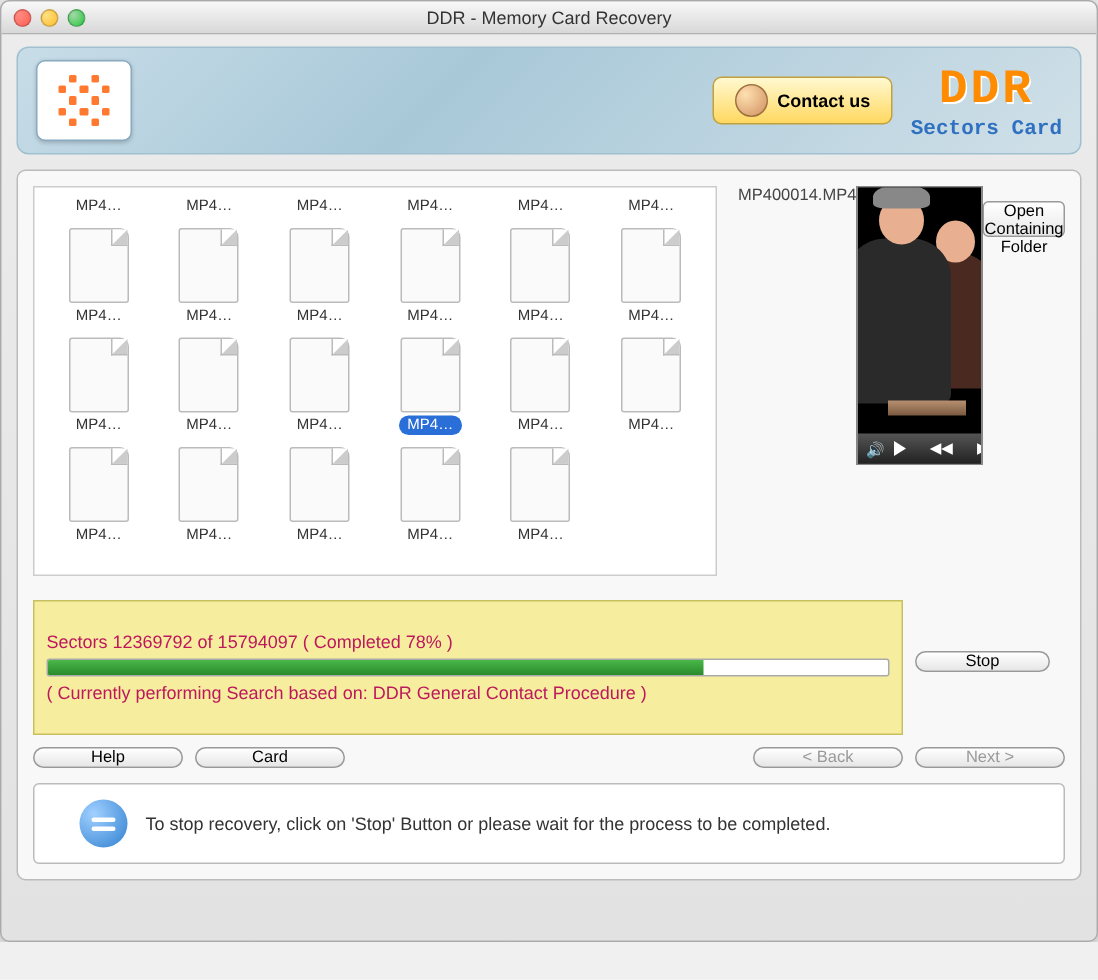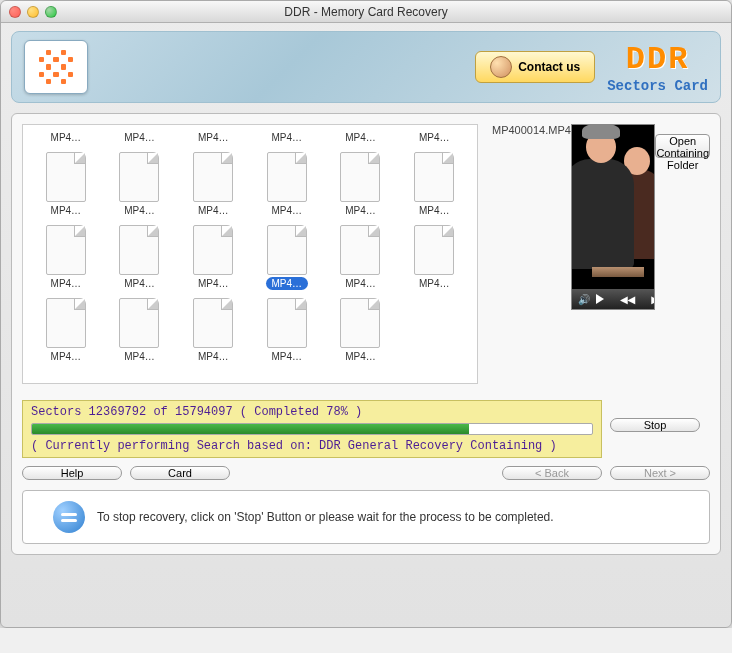--- a/index.html
+++ b/index.html
@@ -40,21 +40,21 @@
 .woman::before { content: ""; position: absolute; top: -22px; left: 12px; width: 26px; height: 28px; background: #e8b090; border-radius: 50%; }
 .man { position: absolute; right: 20px; bottom: 40px; width: 70px; height: 110px; background: #2a2a2a; border-radius: 26px 26px 6px 6px; }
 .man::before { content: ""; position: absolute; top: -28px; left: 22px; width: 30px; height: 32px; background: #e8b090; border-radius: 50%; }
 .man::after { content: ""; position: absolute; top: -36px; left: 18px; width: 38px; height: 16px; background: #888; border-radius: 50% 50% 20% 20%; }
 .desk { position: absolute; bottom: 32px; left: 20px; right: 10px; height: 10px; background: linear-gradient(#b89070, #7a5a40); }
 .video-controls { position: absolute; bottom: 0; left: 0; right: 0; height: 20px; background: linear-gradient(#555, #222); display: flex; align-items: center; gap: 8px; padding: 0 6px; color: #fff; font-size: 10px; }
 .vc-icon { width: 10px; height: 10px; display: inline-block; }
 .vc-play { border-left: 8px solid #fff; border-top: 5px solid transparent; border-bottom: 5px solid transparent; width: 0; height: 0; }
 .vc-stop { background: #fff; }
 .open-folder-btn { margin-top: 10px; height: 24px; background: linear-gradient(#fff, #e8e8e8); border: 1px solid #999; border-radius: 4px; font-size: 11px; cursor: pointer; }
-.progress-block { margin-top: 8px; background: #f6ee9e; border: 1px solid #c8c060; padding: 4px 8px; font-size: 12px; color: #4c1d95; font-family: Liberation Mono, monospace; }
+.progress-block { margin-top: 8px; background: #f6ee9e; border: 1px solid #c8c060; padding: 20px 8px; font-size: 12px; color: #be185d; }
 .progress-bar-outer { margin: 4px 0; height: 12px; background: #fff; border: 1px solid #aaa; border-radius: 2px; overflow: hidden; }
 .progress-bar-inner { height: 100%; background: linear-gradient(#4ab84a, #2a8a2a); }
 .bottom-row { display: flex; gap: 8px; margin-top: 8px; align-items: center; }
 .btn { height: 14px; padding: 0 18px; background: linear-gradient(#ffffff, #e6e6e6); border: 1px solid #999; border-radius: 10px; font-size: 11px; cursor: pointer; min-width: 100px; }
 .btn:disabled { color: #999; }
 .spacer { flex: 1; }
 .stop-row { display: flex; gap: 8px; margin-top: 8px; }
 .stop-row .progress-wrap { flex: 1; }
 .stop-btn-col { width: 100px; display:flex; align-items:center; }
 .hint-box { margin-top: 10px; border: 1px solid #bbb; border-radius: 4px; background: #fff; padding: 10px 30px; display: flex; align-items: center; gap: 12px; font-size: 12px; color: #333; }
@@ -233,21 +233,21 @@
         </div>
       </div>
 
       <div class="stop-row">
         <div class="progress-wrap">
           <div class="progress-block">
             <div>Sectors 12369792 of 15794097   ( Completed 78% )</div>
             <div class="progress-bar-outer">
               <div class="progress-bar-inner" id="pbar" style="width: 78%;"></div>
             </div>
-            <div>( Currently performing Search based on: DDR General Recovery Containing )</div>
+            <div>( Currently performing Search based on: DDR General Contact Procedure )</div>
           </div>
         </div>
         <div class="stop-btn-col">
           <button class="btn" style="min-width:90px">Stop</button>
         </div>
       </div>
 
       <div class="bottom-row">
         <button class="btn">Help</button>
         <button class="btn">Card</button>

